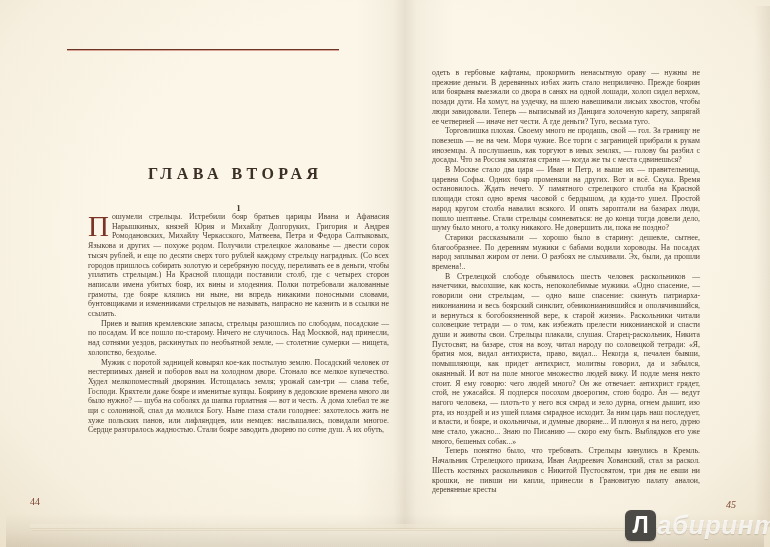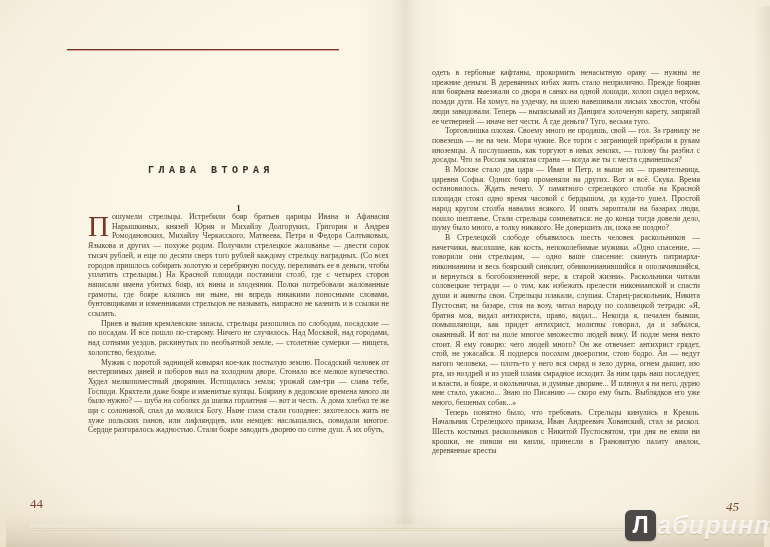--- a/index.html
+++ b/index.html
@@ -28,40 +28,40 @@
     position:absolute; top:6px; bottom:20px; right:0; width:16px;
     background: linear-gradient(to right, rgba(110,85,55,0), rgba(110,85,55,.10));
   }
 
   
   .rule { position:absolute; left:67px; top:49px; width:272px; height:2px; background:#6e3526; }
   .rule::after { content:""; display:block; margin-top:1px; height:1px; background:#d9a394; }
 
   .chapter-title {
     position:absolute; left:148px; top:165px;
-    font-size:10px; font-weight:bold; letter-spacing:4.5px; color:#3c2f26; white-space:nowrap;font-family:Liberation Mono, monospace;
+    font-size:16px; font-weight:bold; letter-spacing:4.5px; color:#3c2f26; white-space:nowrap;
   }
   .section-number {
     position:absolute; left:88px; top:203px; width:301px; text-align:center;
     font-size:9px; font-weight:bold; color:#473a30;
   }
 
   .page-text {
     position:absolute; font-size:7.8px; line-height:9.7px; color:#4a3c31;
     text-align:justify; hyphens:auto; -webkit-hyphens:auto;
   }
   .page-text p { margin:0; text-indent:13px; }
   .page-text p:first-child { text-indent:0; }
   .left-text  { left:88px;  top:212px; width:301px; }
   .right-text { left:432px; top:38px;  width:268px;margin-top:30px; }
   .left-text p:first-child::first-letter {
     float:left; font-size:29px; line-height:27px; padding:1px 3px 0 0; color:#7a3526;
   }
 
-  .page-num { position:absolute; font-size:13px; color:#7e4836; }
+  .page-num { position:absolute; font-size:10px; color:#7e4836; }
   .page-num.left  { left:30px;  top:496px; }
   .page-num.right { left:726px; top:499px;font-style:italic; }
 
   .watermark {
     position:absolute; left:625px; top:510px; display:flex; align-items:center;
     font-family:"Liberation Sans", sans-serif;
   }
   .wm-logo {
     width:31px; height:31px; border-radius:6px; background:rgba(58,56,54,.9);
     color:#fdfdfb; font-weight:bold; font-size:23px; line-height:31px; text-align:center;
@@ -84,28 +84,29 @@
   <div class="bottom-shade"></div>
 
   <div class="rule"></div>
 
   <div class="chapter-title">ГЛАВА ВТОРАЯ</div>
 
   <div class="section-number">1</div>
 
   <div class="page-text left-text">
       <p class="para">Пошумели стрельцы. Истребили бояр братьев царицы Ивана и Афанасия Нарышкиных, князей Юрия и Михайлу Долгоруких, Григория и Андрея Ромодановских, Михайлу Черкасского, Матвеева, Петра и Федора Салтыковых, Языкова и других — похуже родом. Получили стрелецкое жалованье — двести сорок тысяч рублей, и еще по десяти сверх того рублей каждому стрельцу наградных. (Со всех городов пришлось собирать золотую и серебряную посуду, переливать ее в деньги, чтобы уплатить стрельцам.) На Красной площади поставили столб, где с четырех сторон написали имена убитых бояр, их вины и злодеяния. Полки потребовали жалованные грамоты, где бояре клялись ни ныне, ни впредь никакими поносными словами, бунтовщиками и изменниками стрельцов не называть, напрасно не казнить и в ссылки не ссылать.</p>
-      <p class="para">Приев и выпив кремлевские запасы, стрельцы разошлись по слободам, посадские — по посадам. И все пошло по-старому. Ничего не случилось. Над Москвой, над городами, над сотнями уездов, раскинутых по необъятной земле, — столетние сумерки — нищета, холопство, бездолье.</p>
+      <p class="para">Приев и выпив кремлевские запасы, стрельцы разошлись по слободам, посадские — по посадам. И все пошло по-старому. Ничего не случилось. Над Москвой, над принесли, над сотнями уездов, раскинутых по необъятной земле, — столетние сумерки — нищета, холопство, бездолье.</p>
       <p class="para">Мужик с поротой задницей ковырял кое-как постылую землю. Посадский человек от нестерпимых даней и поборов выл на холодном дворе. Стонало все мелкое купечество. Худел мелкопоместный дворянин. Истощалась земля; урожай сам-три — слава тебе, Господи. Кряхтели даже бояре и именитые купцы. Боярину в дедовские времена много ли было нужно? — шуба на соболях да шапка горлатная — вот и честь. А дома хлебал те же щи с солониной, спал да молился Богу. Ныне глаза стали голоднее: захотелось жить не хуже польских панов, или лифляндцев, или немцев: наслышались, повидали многое. Сердце разгоралось жадностью. Стали бояре заводить дворню по сотне душ. А их обуть,</p>
     </div>
 
   <div class="page-text right-text">
       <p class="para">одеть в гербовые кафтаны, прокормить ненасытную ораву — нужны не прежние деньги. В деревянных избах жить стало неприлично. Прежде боярин или боярыня выезжали со двора в санях на одной лошади, холоп сидел верхом, позади дуги. На хомут, на уздечку, на шлею навешивали лисьих хвостов, чтобы люди завидовали. Теперь — выписывай из Данцига золоченую карету, запрягай ее четверней — иначе нет чести. А где деньги? Туго, весьма туго.</p>
       <p class="para">Торговлишка плохая. Своему много не продашь, свой — гол. За границу не повезешь — не на чем. Моря чужие. Все торги с заграницей прибрали к рукам иноземцы. А послушаешь, как торгуют в иных землях, — голову бы разбил с досады. Что за Россия заклятая страна — когда же ты с места сдвинешься?</p>
       <p class="para">В Москве стало два царя — Иван и Петр, и выше их — правительница, царевна Софья. Одних бояр променяли на других. Вот и всё. Скука. Время остановилось. Ждать нечего. У памятного стрелецкого столба на Красной площади стоял одно время часовой с бердышом, да куда-то ушел. Простой народ кругом столба навалил всякого. И опять зароптали на базарах люди, пошло шептанье. Стали стрельцы сомневаться: не до конца тогда довели дело, шуму было много, а толку никакого. Не довершить ли, пока не поздно?</p>
+      <p class="para">Старики рассказывали — хорошо было в старину: дешевле, сытнее, благообразнее. По деревням мужики с бабами водили хороводы. На посадах народ заплывал жиром от лени. О разбоях не слыхивали. Эх, были, да прошли времена!..</p>
       <p class="para">В Стрелецкой слободе объявилось шесть человек раскольников — начетчики, высохшие, как кость, непоколебимые мужики. «Одно спасение, — говорили они стрельцам, — одно ваше спасение: скинуть патриарха-никонианина и весь боярский синклит, обниконианившийся и ополячившийся, и вернуться к богобоязненной вере, к старой жизни». Раскольники читали соловецкие тетради — о том, как избежать прелести никонианской и спасти души и животы свои. Стрельцы плакали, слушая. Старец-раскольник, Никита Пустосвят, на базаре, стоя на возу, читал народу по соловецкой тетради: «Я, братия моя, видал антихриста, право, видал... Некогда я, печален бывши, помышляющи, как придет антихрист, молитвы говорил, да и забылся, окаянный. И вот на поле многое множество людей вижу. И подле меня некто стоит. Я ему говорю: чего людей много? Он же отвечает: антихрист грядет, стой, не ужасайся. Я подперся посохом двоерогим, стою бодро. Ан — ведут нагого человека, — плоть-то у него вся смрад и зело дурна, огнем дышит, изо рта, из ноздрей и из ушей пламя смрадное исходит. За ним царь наш последует, и власти, и бояре, и окольничьи, и думные дворяне... И плюнул я на него, дурно мне стало, ужасно... Знаю по Писанию — скоро ему быть. Выблядков его уже много, бешеных собак...»</p>
       <p class="para">Теперь понятно было, что требовать. Стрельцы кинулись в Кремль. Начальник Стрелецкого приказа, Иван Андреевич Хованский, стал за раскол. Шесть костяных раскольников с Никитой Пустосвятом, три дня не евши ни крошки, не пивши ни капли, принесли в Грановитую палату аналои, деревянные кресты</p>
     </div>
 
   <div class="page-num left">44</div>
   <div class="page-num right">45</div>
 
   <div class="watermark">
     <div class="wm-logo">Л</div>
     <div class="wm-text">абиринт.ру</div>

